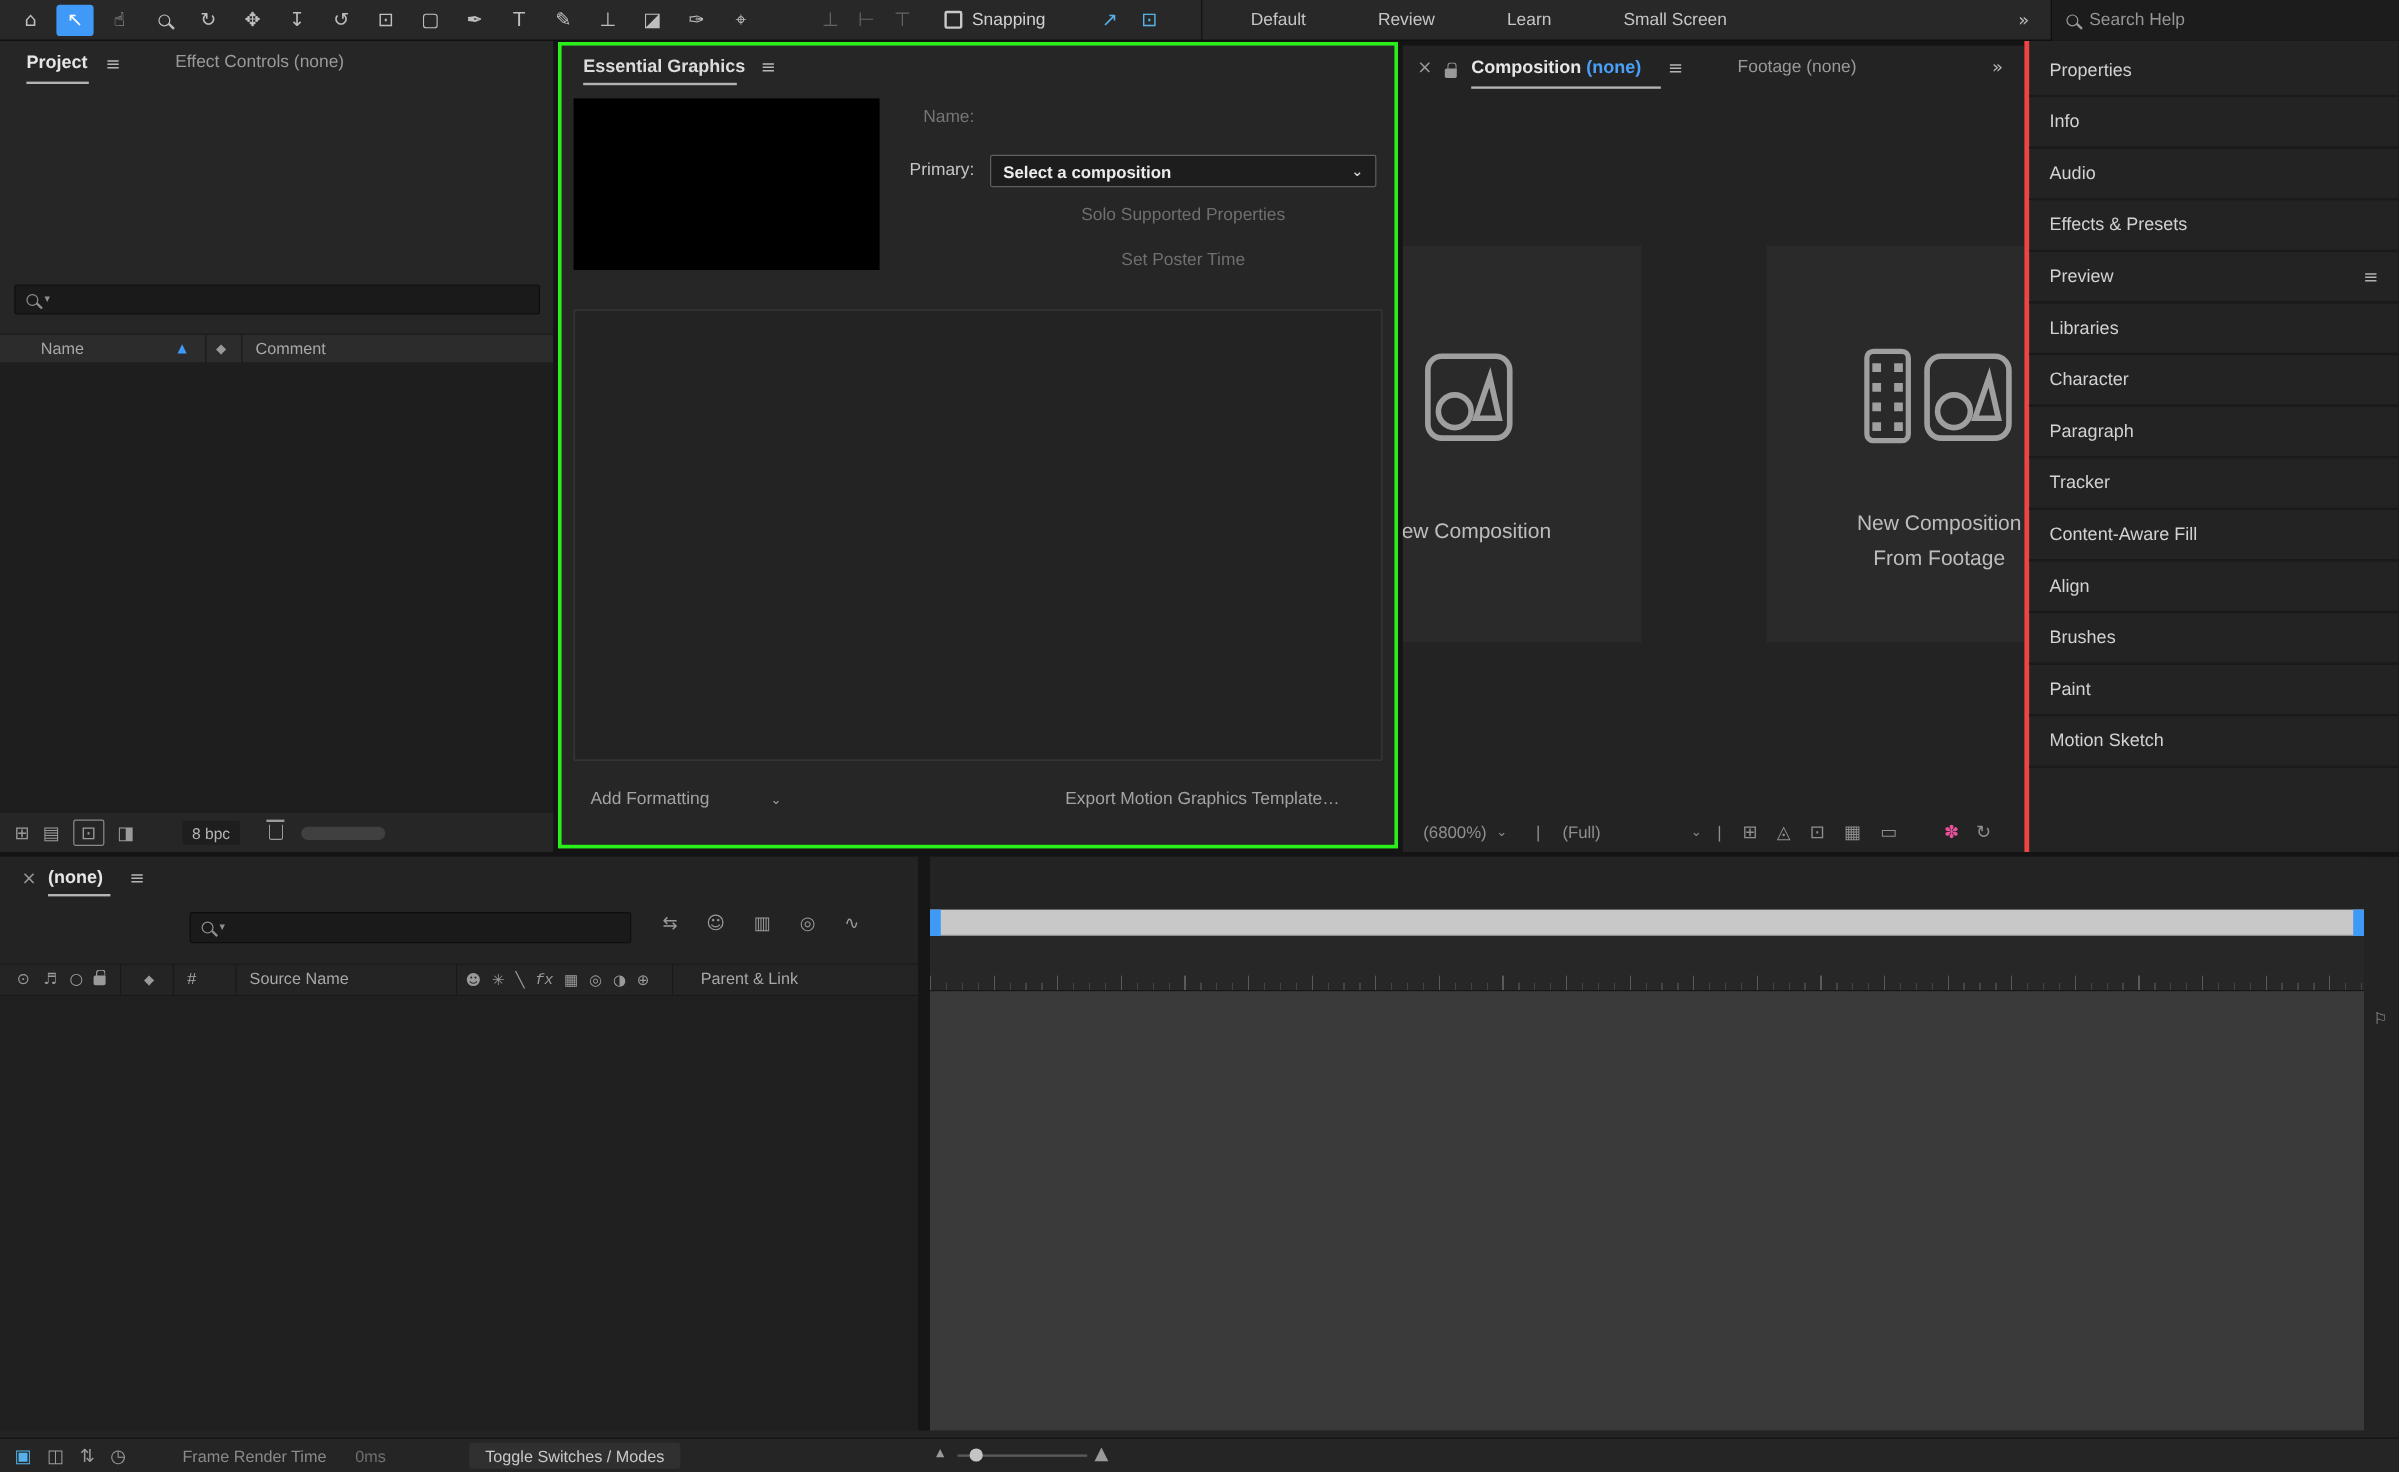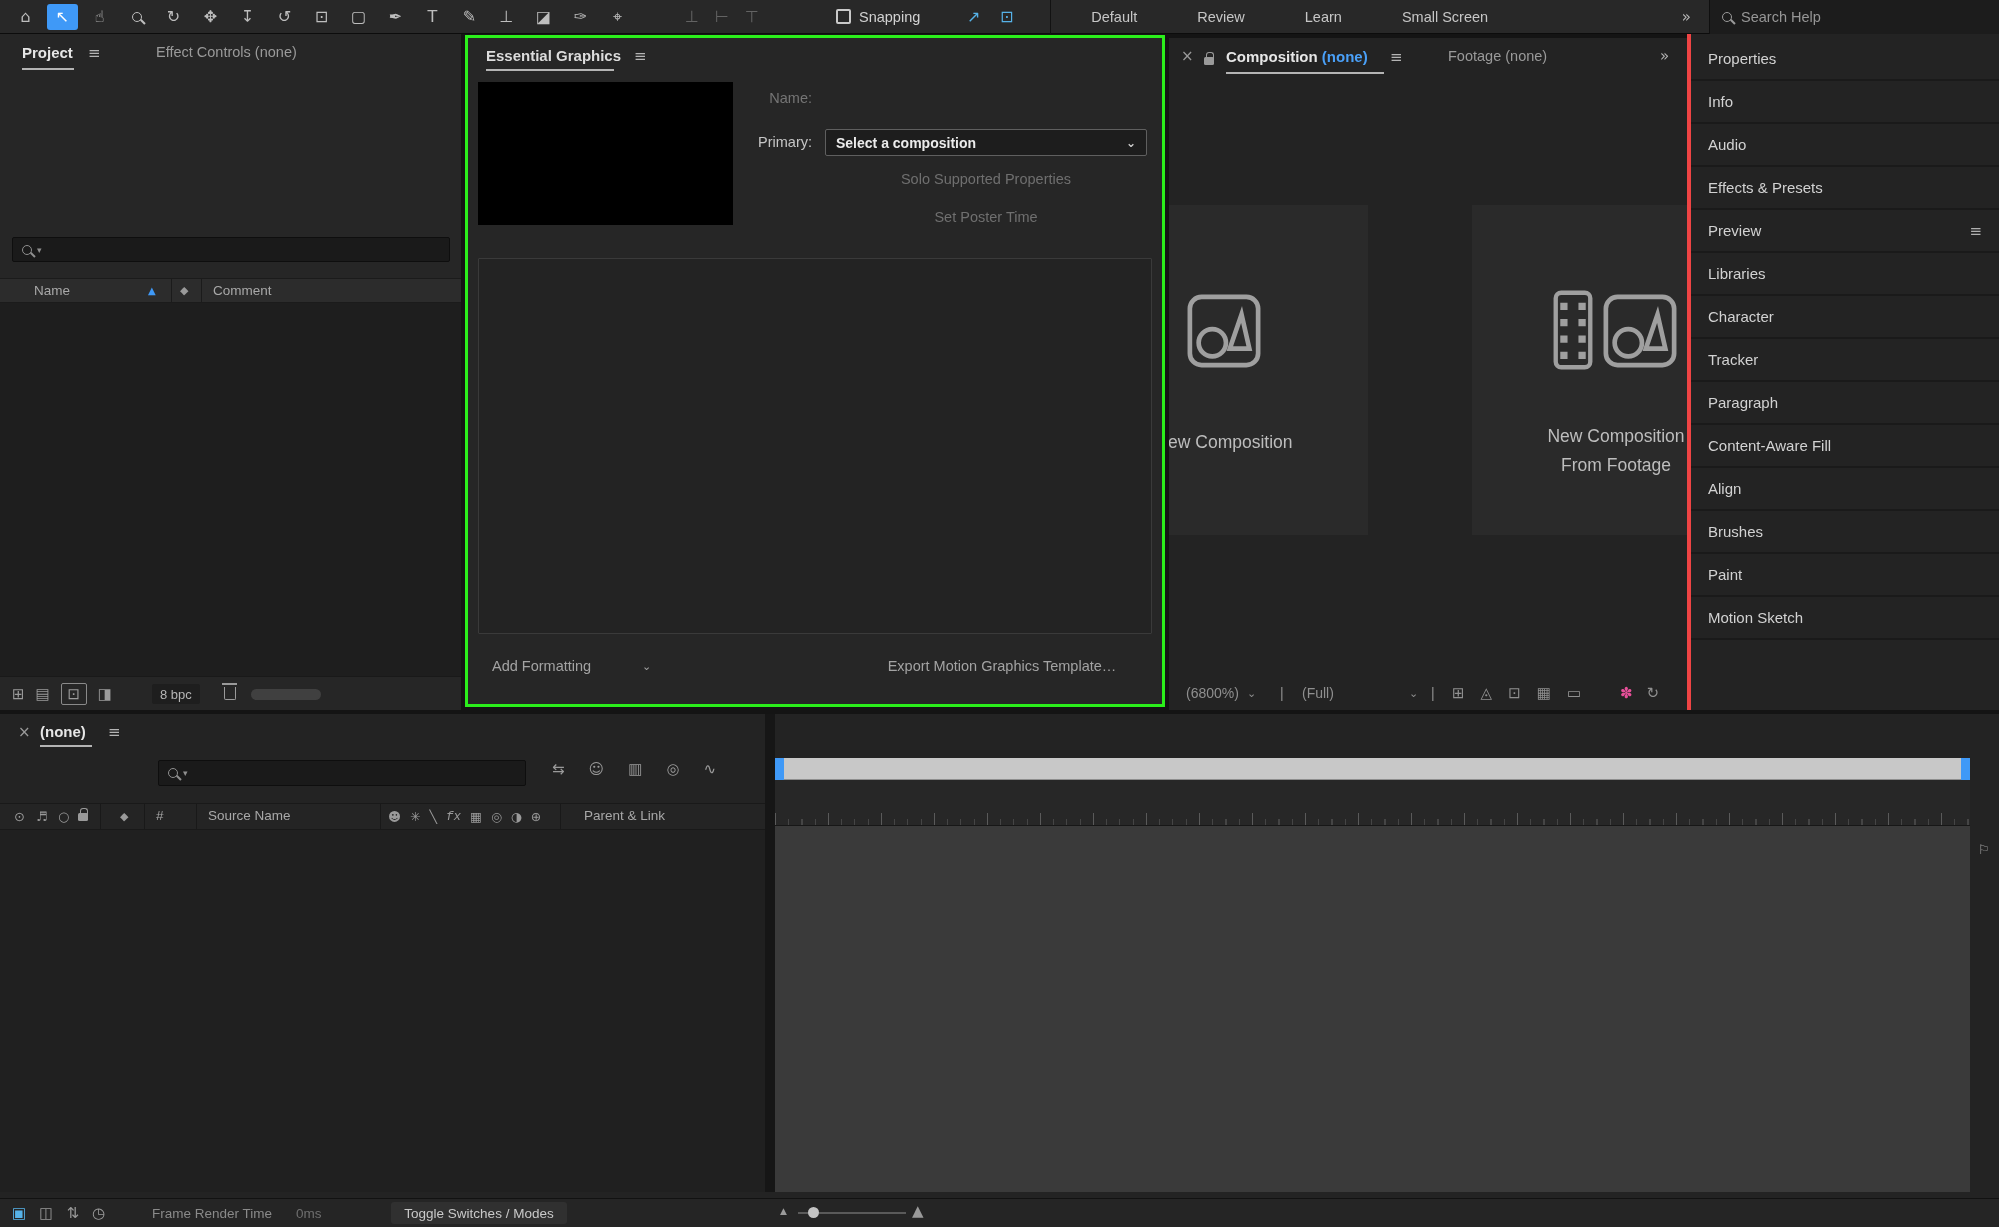--- a/index.html
+++ b/index.html
@@ -9,21 +9,21 @@
 .glyph{font-family:"DejaVu Sans","Liberation Sans",sans-serif}
 .italic{font-style:italic;font-family:Liberation Mono, monospace}
 
 
 .toolbar{position:absolute;left:0;top:0;width:1999px;height:34px;background:#282828;border-bottom:1px solid #0c0c0c;display:flex;align-items:center;z-index:40}
 .tools{display:flex;align-items:center;gap:6px;padding-left:10px}
 .tool{width:31px;height:26px;border-radius:3px;display:flex;align-items:center;justify-content:center;font-size:16px;color:#bebebe;font-family:"DejaVu Sans",sans-serif}
 .tool.active{background:var(--accent-blue);color:#fff}
 .tools.dimmed{margin-left:36px;gap:4px}
 .tools.dimmed .tool{color:#636363;width:26px}
-.snapping{display:flex;align-items:center;gap:8px;margin-left:71px;color:#d2d2d2;font-size:14.5px}
+.snapping{display:flex;align-items:center;gap:8px;margin-left:22px;color:#d2d2d2;font-size:14.5px}
 .snap-box{width:15px;height:15px;border:2px solid #c9c9c9;border-radius:2px}
 .tools.teal{margin-left:30px;gap:6px}
 .tools.teal .tool{color:var(--toggle-teal);width:27px}
 .tb-sep{width:1px;height:34px;background:#121212;margin-left:30px}
 .workspaces{display:flex;align-items:flex-end;margin-left:10px}
 .ws{padding:0 30px;font-size:14.5px;color:#c6c6c6;line-height:34px}
 .ws-overflow{margin-left:auto;padding:0 18px;font-size:15px;color:#b9b9b9}
 .help-search{width:290px;height:34px;background:#1c1c1c;border-left:1px solid #0f0f0f;display:flex;align-items:center;gap:9px;padding:0 12px;color:#9a9a9a}
 .help-search input{background:transparent;border:none;outline:none;color:#bdbdbd;font-size:14.5px;width:100%;font-family:inherit}
 .help-search input::placeholder{color:#969696}
@@ -219,21 +219,21 @@
   <div class="help-search">
     <span class="mag"></span>
     <input placeholder="Search Help" style="">
   </div>
 </header>
 
 <section class="project-panel">
   <span class="abs tab-bold" style="left:22px;top:10px">Project</span>
   <span class="underline" style="left:22px;top:34px;width:52px"></span>
   <span class="abs menu-glyph" style="left:88px;top:10px">≡</span>
-  <span class="abs tab-dim" style="left:156px;top:10px">Effect Controls (none)</span>
+  <span class="abs tab-dim" style="left:146px;top:10px">Effect Controls (none)</span>
 
   <div class="searchbox" style="left:12px;top:203px;width:438px;height:25px">
     <span class="mag"></span>
     <span class="caret">▾</span>
   </div>
 
   <div class="pp-header">
     <span class="abs" style="left:34px;top:4px">Name</span>
     <span class="abs glyph" style="left:148px;top:6px;font-size:10px;color:var(--accent-blue)">▲</span>
     <span class="vsep" style="left:171px"></span>
@@ -403,26 +403,26 @@
       <span>Libraries</span>
       <span class="menu-right"></span>
     </div>
 
     <div class="sb-item">
       <span>Character</span>
       <span class="menu-right"></span>
     </div>
 
     <div class="sb-item">
+      <span>Paragraph</span>
+      <span class="menu-right"></span>
+    </div>
+
+    <div class="sb-item">
       <span>Tracker</span>
-      <span class="menu-right"></span>
-    </div>
-
-    <div class="sb-item">
-      <span>Paragraph</span>
       <span class="menu-right"></span>
     </div>
 
     <div class="sb-item">
       <span>Content-Aware Fill</span>
       <span class="menu-right"></span>
     </div>
 
     <div class="sb-item">
       <span>Align</span>

